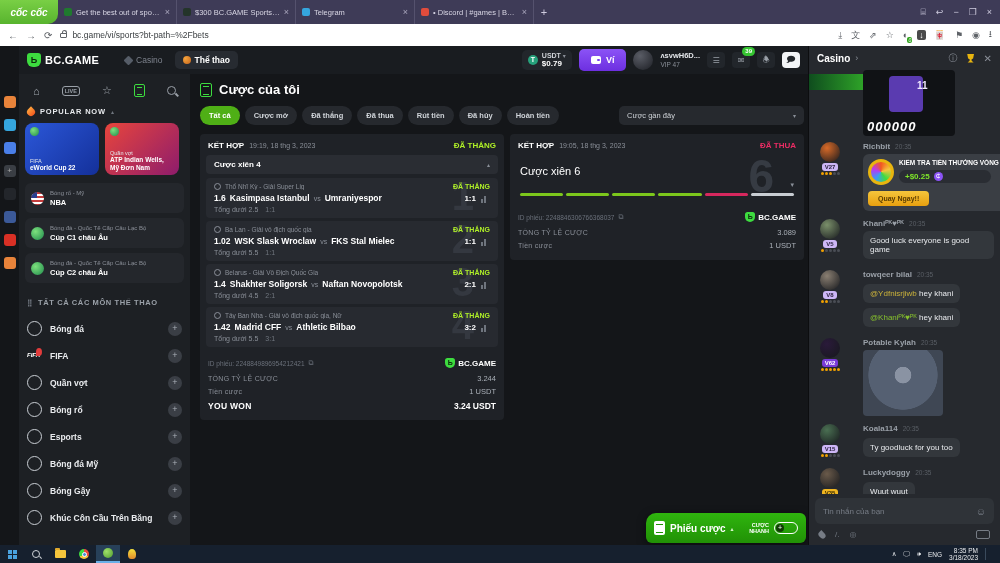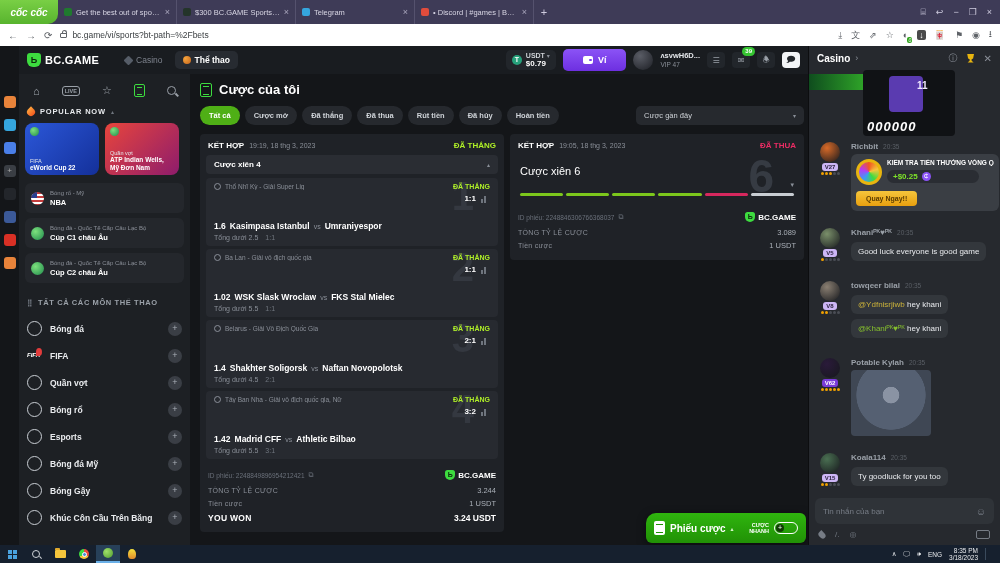--- a/index.html
+++ b/index.html
@@ -43,21 +43,21 @@
   .nav-item.active { background:#272b31; color:#fff; font-weight:bold; }
   .diamond { width:7px; height:7px; background:#565d68; transform:rotate(45deg); border-radius:1px; }
   .ball { width:8px; height:8px; border-radius:50%; background:radial-gradient(circle at 30% 30%,#f5a43c,#c4641d); }
   .hdr-right { margin-left:auto; display:flex; align-items:center; gap:7px; }
   .balance { display:flex; align-items:center; gap:4px; background:#22262b; border-radius:5px; padding:2px 6px; }
   .coin-t { width:10px; height:10px; border-radius:50%; background:#26a17b; color:#fff; font-size:7px; font-weight:bold; text-align:center; line-height:10px; }
   .bal-lines { display:flex; flex-direction:column; align-items:flex-start; line-height:8px; }
   .bal-cur { color:#cfd3d8; font-size:7px; font-weight:bold; }
   .bal-amt { color:#fff; font-size:8px; font-weight:bold; }
   .bal-car { color:#8a8f98; font-size:6px; }
-  .wallet-btn { display:flex; align-items:center; gap:5px; background:linear-gradient(180deg,#8b53f6,#6d2fe0); border-radius:5px; height:22px; padding:0 20px; color:#fff; font-weight:bold; font-size:9px; }
+  .wallet-btn { display:flex; align-items:center; gap:5px; background:linear-gradient(180deg,#8b53f6,#6d2fe0); border-radius:5px; height:22px; padding:0 12px; color:#fff; font-weight:bold; font-size:9px; }
   .wallet-ic { width:10px; height:8px; background:#fff; border-radius:2px; position:relative; }
   .wallet-ic:after { content:""; position:absolute; right:1px; top:3px; width:3px; height:2px; background:#7b3ff2; border-radius:1px; }
   .avatar { width:20px; height:20px; border-radius:50%; background:radial-gradient(circle at 35% 30%,#5a5d66,#1c1e24); }
   .user-lines { display:flex; flex-direction:column; line-height:9px; }
   .user-name { color:#e4e7eb; font-size:7.5px; font-weight:bold; }
   .user-vip { color:#8a8f98; font-size:6.5px; }
   .hdr-ic { width:18px; height:16px; background:#22262b; border-radius:4px; position:relative; display:flex; align-items:center; justify-content:center; color:#9aa0a8; font-size:8px; }
   .mail-badge { position:absolute; top:-5px; right:-5px; background:#35c431; color:#fff; font-size:6px; font-weight:bold; border-radius:6px; padding:0 3px; line-height:9px; }
   .chat-toggle { background:#f2f4f6; color:#22262b; font-weight:bold; }
 
@@ -100,21 +100,21 @@
 
   
   .main { flex:1; padding:8px 4px 0 10px; position:relative; overflow:hidden; background:#141619; }
   .page-title-row { display:flex; align-items:center; gap:7px; margin-bottom:9px; }
   .title-docs { width:12px; height:14px; border:1.6px solid #3ddc3f; border-radius:2px; position:relative; }
   .title-docs:after { content:""; position:absolute; left:2px; top:2px; right:2px; height:7px; border-top:1.6px solid #3ddc3f; border-bottom:1.6px solid #3ddc3f; }
   .page-title { color:#fff; font-size:13px; font-weight:bold; }
   .filter-row { display:flex; align-items:center; gap:5px; margin-bottom:9px; }
   .chip { background:#26292e; color:#cfd3d8; font-size:7.5px; font-weight:bold; border-radius:10px; padding:5px 9px; white-space:nowrap; }
   .chip.active { background:#4faf16; color:#fff; }
-  .sort-box { margin-left:auto; width:168px; background:#26292e; border-radius:5px; color:#cfd3d8; font-size:7.5px; padding:5px 8px; display:flex; align-items:center; }
+  .sort-box { margin-left:auto; width:185px; background:#26292e; border-radius:5px; color:#cfd3d8; font-size:7.5px; padding:5px 8px; display:flex; align-items:center; }
   .sort-box .car { margin-left:auto; color:#8a8f98; font-size:6px; }
   .cards-row { display:flex; gap:6px; align-items:flex-start; }
 
   .bet-card { background:#1f2227; border-radius:4px; overflow:hidden; }
   .bc-left { width:306px; }
   .bc-right { width:296px; }
   .bc-head { display:flex; align-items:center; padding:7px 8px 5px 8px; gap:5px; }
   .bc-type { color:#fff; font-size:8px; font-weight:bold; }
   .bc-time { color:#8a8f98; font-size:7px; }
   .bc-status { margin-left:auto; font-size:8px; font-weight:bold; }
@@ -122,21 +122,21 @@
   .st-loss { color:#eb2c64; }
   .bc-sub { margin:0 6px 4px 6px; background:#2a2d33; border-radius:4px; padding:5px 8px; display:flex; align-items:center; color:#fff; font-size:8px; font-weight:bold; }
   .bc-sub .car { margin-left:auto; color:#8a8f98; font-size:6px; }
   .leg { margin:0 6px 3px 6px; background:#272a30; border-radius:4px; padding:5px 8px; position:relative; overflow:hidden; }
   .leg-watermark { position:absolute; right:24px; top:-4px; font-size:40px; font-weight:800; color:#343840; }
   .leg-row1 { display:flex; align-items:center; gap:4px; position:relative; }
   .leg-league { color:#8a8f98; font-size:6.5px; display:flex; align-items:center; gap:4px; overflow:hidden; white-space:nowrap; }
   .mini-ball { width:7px; height:7px; border:1px solid #8a8f98; border-radius:50%; flex:0 0 auto; }
   .leg-status { margin-left:auto; font-size:7px; font-weight:bold; position:relative; }
   .leg-row2 { display:flex; align-items:baseline; gap:4px; margin-top:3px; position:relative; padding-right:34px; }
-  .leg-odds { color:#fff; font-size:8.5px; font-weight:bold;margin-top:28px; }
+  .leg-odds { color:#fff; font-size:8.5px; font-weight:bold; }
   .leg-team { color:#fff; font-size:8.5px; font-weight:bold; white-space:nowrap; }
   .leg-vs { color:#8a8f98; font-size:7px; }
   .leg-score { position:absolute; right:14px; top:1px; color:#fff; font-size:8px; font-weight:bold; }
   .bars-ic { position:absolute; right:2px; top:3px; width:7px; height:7px; }
   .bars-ic i { position:absolute; bottom:0; width:2px; background:#6f757e; }
   .bars-ic i:nth-child(1){ left:0; height:4px; } .bars-ic i:nth-child(2){ left:3px; height:7px; }
   .leg-row3 { margin-top:3px; color:#8a8f98; font-size:7px; position:relative; }
   .leg-row3 .ps { margin-left:7px; color:#6f757e; }
   .bc-id-row { display:flex; align-items:center; padding:8px 8px 4px 8px; gap:4px; }
   .bc-id { color:#6a707a; font-size:6.5px; }
@@ -175,21 +175,21 @@
   .chat-head-right { margin-left:auto; display:flex; align-items:center; gap:8px; }
   .info-ic { color:#8a8f98; font-size:9px; }
   .trophy-ic { width:10px; height:9px; background:#e8b50f; clip-path:polygon(15% 0,85% 0,75% 55%,60% 65%,60% 80%,80% 100%,20% 100%,40% 80%,40% 65%,25% 55%); }
   .close-ic { color:#8a8f98; font-size:10px; }
   .chat-feed { flex:1; overflow:hidden; padding:2px 6px 0 6px; position:relative; }
   .green-banner { width:66px; height:16px; border-radius:0 4px 4px 0; background:linear-gradient(90deg,#0f4d1e,#35b52a); margin:2px 0 4px -6px; }
   .chat-img1 { margin-left:48px; width:92px; height:66px; background:#101215; border-radius:4px; position:relative; overflow:hidden; margin-bottom:6px; margin-top:-24px; }
   .chat-img1 .jersey { position:absolute; left:26px; top:6px; width:34px; height:36px; background:#5a3bb0; border-radius:4px; }
   .chat-img1 .num11 { position:absolute; left:54px; top:10px; color:#f0e9ff; font-size:10px; font-weight:bold; }
   .chat-img1 .zeros { position:absolute; left:4px; bottom:2px; color:#fff; font-size:13px; font-weight:800; font-style:italic; letter-spacing:1px; }
-  .msg { display:flex; gap:6px; margin-bottom:17px; }
+  .msg { display:flex; gap:18px; margin-bottom:8px; }
   .msg-av-col { width:30px; flex:0 0 auto; display:flex; flex-direction:column; align-items:center; gap:1px; }
   .msg-avatar { width:20px; height:20px; border-radius:50%; }
   .msg-badge { font-size:6px; font-weight:bold; border-radius:3px; padding:0 3px; line-height:8px; }
   .msg-stars { display:flex; gap:1px; }
   .msg-stars i { width:3px; height:3px; border-radius:50%; background:#4a4e55; }
   .msg-stars i.on { background:#f0a000; }
   .msg-body { flex:1; min-width:0; }
   .msg-top { display:flex; align-items:baseline; gap:5px; margin-bottom:3px; }
   .msg-user { color:#9aa0a8; font-size:8px; font-weight:bold; white-space:nowrap; overflow:hidden; text-overflow:ellipsis; }
   .msg-time { color:#5a5f66; font-size:6.5px; flex:0 0 auto; }

